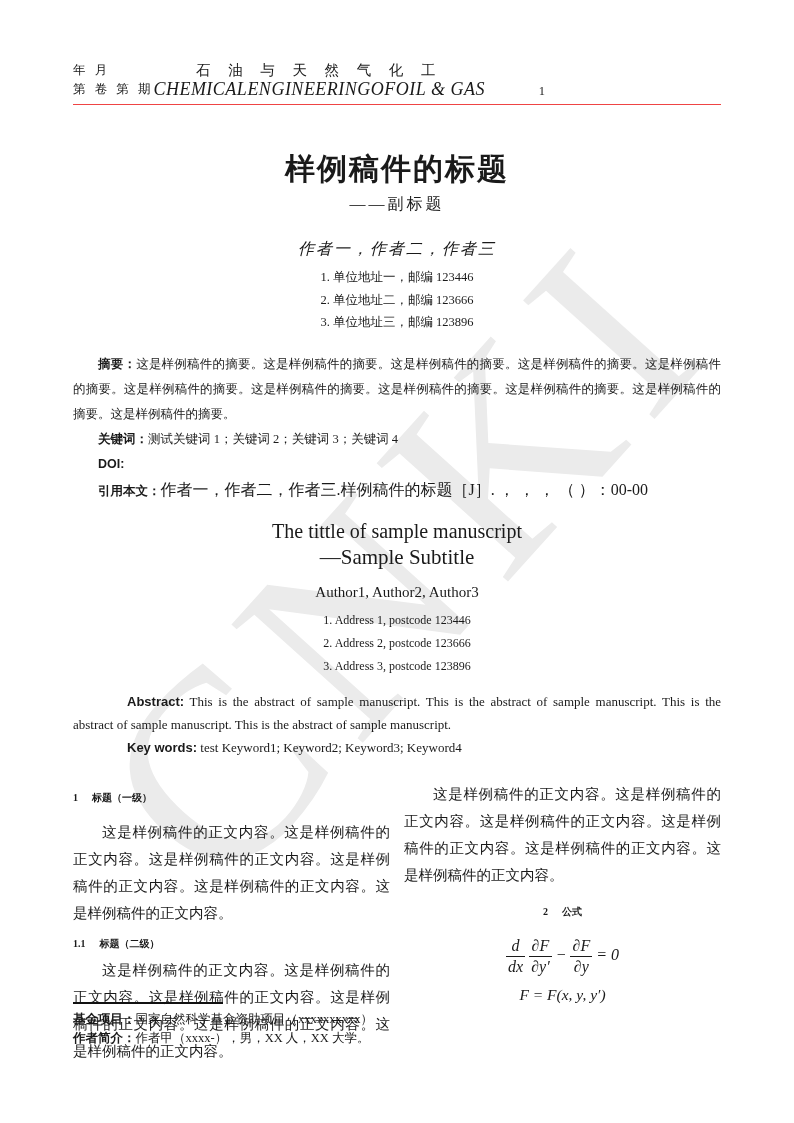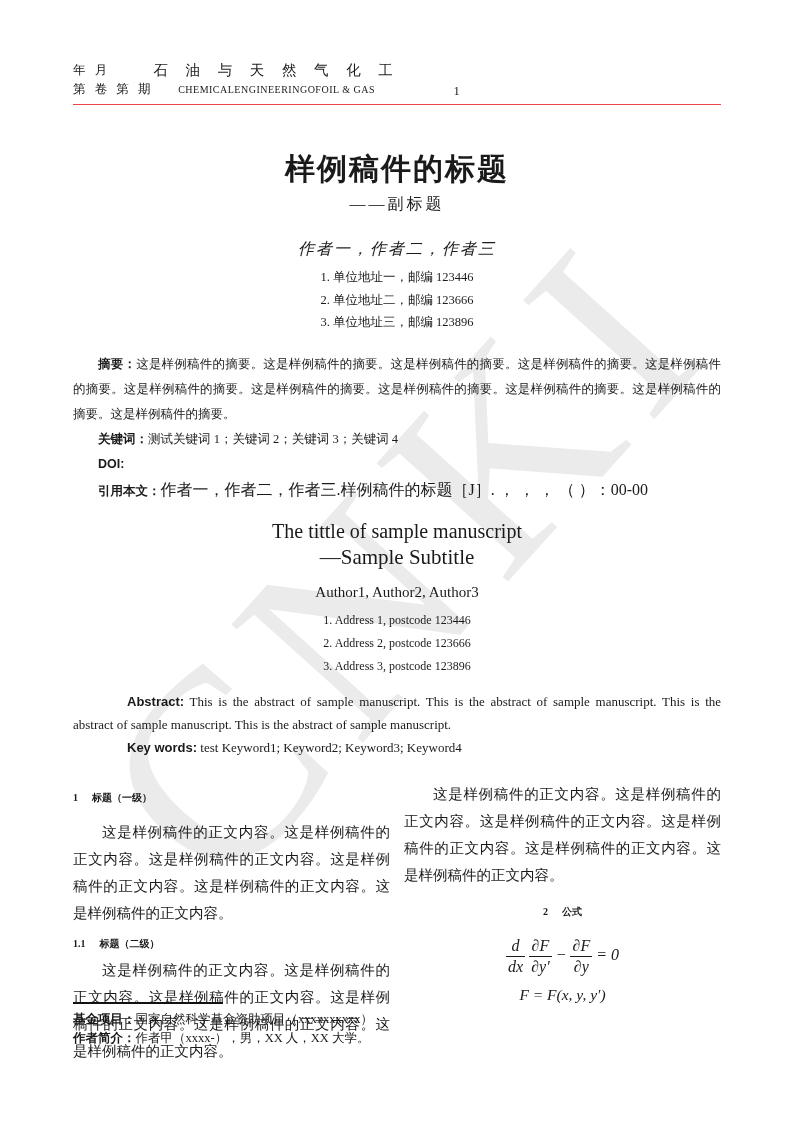--- a/index.html
+++ b/index.html
@@ -22,21 +22,21 @@
     z-index:0; user-select:none;
   }
   .content { position:relative; z-index:1; padding:60px 73px 0 73px; }
 
   
   .hdr { display:flex; justify-content:flex-start; align-items:flex-end;
          border-bottom:1px solid #ef4444; padding-bottom:5px; }
   .hdr-left { font-size:12.5px; line-height:19px; letter-spacing:3px; white-space:nowrap; }
   .hdr-center { text-align:center; }
   .hdr-journal-cn { font-size:14.5px; letter-spacing:7px; line-height:20px; }
-  .hdr-journal-en { font-size:10px; line-height:19px; letter-spacing:0.5px; }
+  .hdr-journal-en { font-size:18px; line-height:19px; letter-spacing:0.5px;font-style:italic; }
   .hdr-page { font-size:12.5px; line-height:16px; width:60px; text-align:right; }
 
   
   .cn-title { margin-top:44px; text-align:center; font-size:30px; font-weight:bold;
               font-family:"Liberation Sans", sans-serif; letter-spacing:2px; }
   .cn-subtitle { margin-top:4px; text-align:center; font-size:16px; letter-spacing:3px; }
   .cn-authors { margin-top:24px; text-align:center; font-size:16px; font-style:italic; letter-spacing:2px; }
   .cn-affils { margin-top:6px; text-align:center; font-size:12.5px; line-height:22.5px; }
 
   

